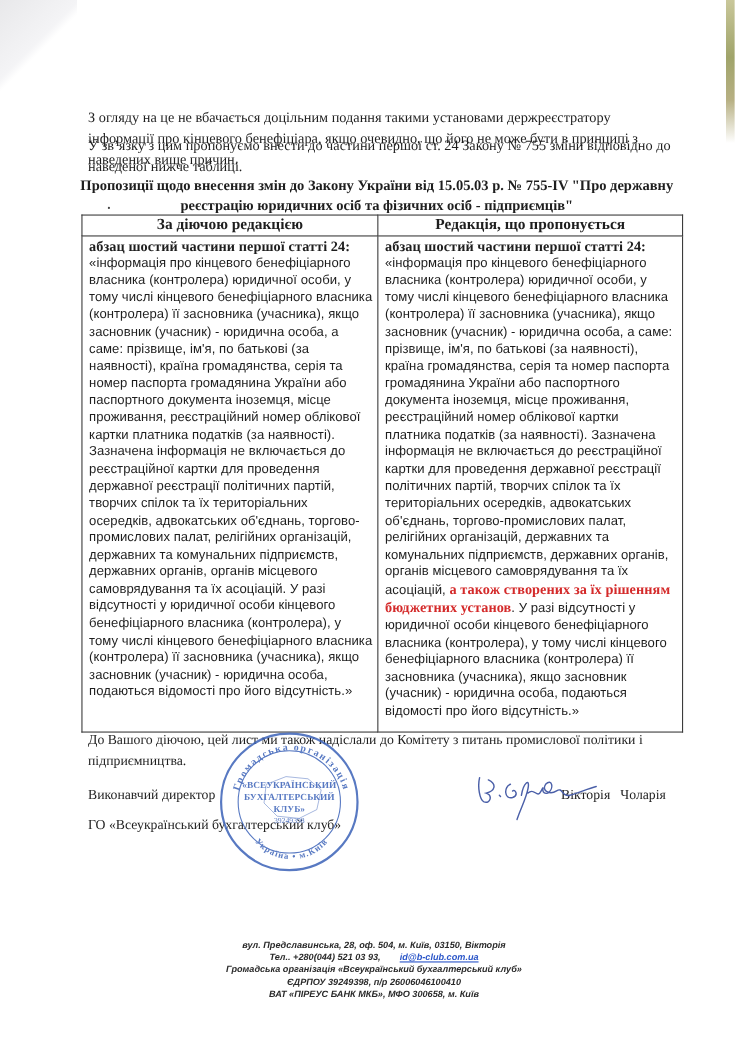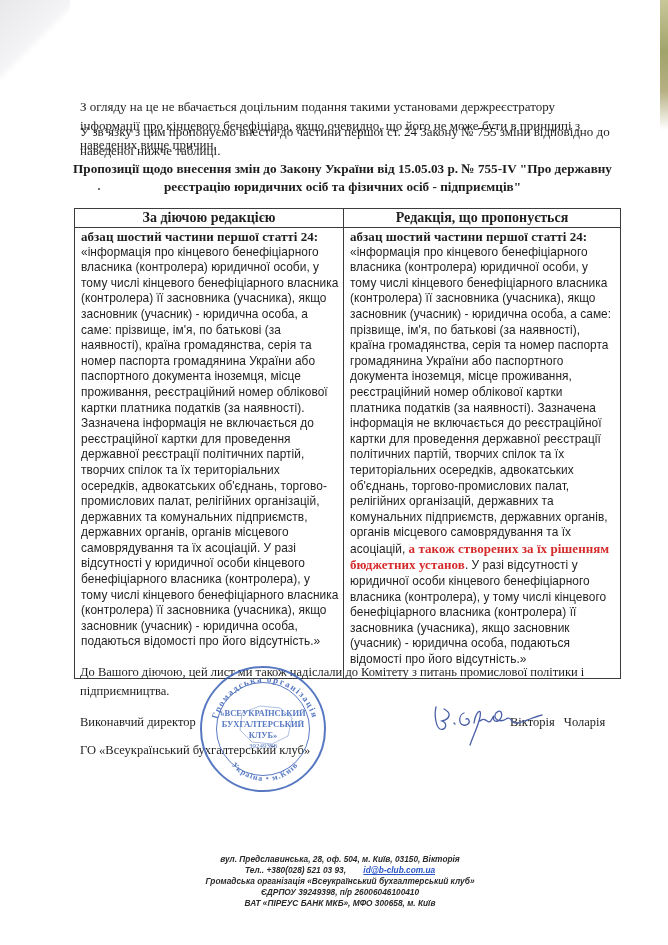--- a/index.html
+++ b/index.html
@@ -21,21 +21,21 @@
     position: absolute; left: 80px; width: 530px;
     font-size: 13px; line-height: 19px;
   }
   .p1 { top: 82px; margin-top: 15px; }
   .p2 { top: 122px; }
   .title {
     position: absolute; left: 70px; width: 545px; top: 160px;
     font-size: 13.2px; line-height: 18px; font-weight: bold; text-align: center;
   }
   .tbl {
-    position: absolute; left: 74px; top: 208px; width: 546px;
+    position: absolute; left: 74px; top: 195px; width: 546px;
     border-collapse: collapse; table-layout: fixed; padding-left: 26px;
   }
   .tbl th, .tbl td { border: 1px solid #3c3c3c; vertical-align: top; }
   .tbl th {
     font-size: 14px; font-weight: bold; text-align: center;
     padding: 1px 4px; height: 16px; line-height: 16px;
   }
   .tbl td {
     font-family: "Liberation Sans", "DejaVu Sans", sans-serif;
     font-size: 11.9px; line-height: 15.6px; padding: 1px 4px 10px 6px;
@@ -141,17 +141,17 @@
     <div style="font-size:7px;font-weight:normal">39249398</div>
   </div>
 </div>
 
 <svg class="signature" viewBox="0 0 120 60">
   <path d="M6 14 C4 22 6 34 10 36 C16 38 18 30 12 28 C20 26 22 20 14 16 M24 30 L25 31 M34 20 C28 22 28 34 36 32 C42 30 38 24 36 26 M44 30 C46 18 52 14 50 24 C48 34 44 40 40 52 M50 28 C56 22 58 34 62 26 C66 18 60 30 68 28 C74 24 72 14 66 20 C62 26 70 30 76 26 C82 22 80 32 88 30 C96 28 104 24 112 22" fill="none" stroke="#4a5fa8" stroke-width="1.3" stroke-linecap="round"></path>
 </svg>
 
 <div class="footer">
   <div>вул. Предславинська, 28, оф. 504, м. Київ, 03150, Вікторія</div>
-  <div><span>Тел.. +380(028) 521 03 93, </span><a>id@b-club.com.ua</a></div>
+  <div><span>Тел.. +280(044) 521 03 93, </span><a>id@b-club.com.ua</a></div>
   <div>Громадська організація «Всеукраїнський бухгалтерський клуб»</div>
   <div>ЄДРПОУ 39249398, п/р 26006046100410</div>
   <div>ВАТ «ПІРЕУС БАНК МКБ», МФО 300658, м. Київ</div>
 </div>
 
 </body></html>

